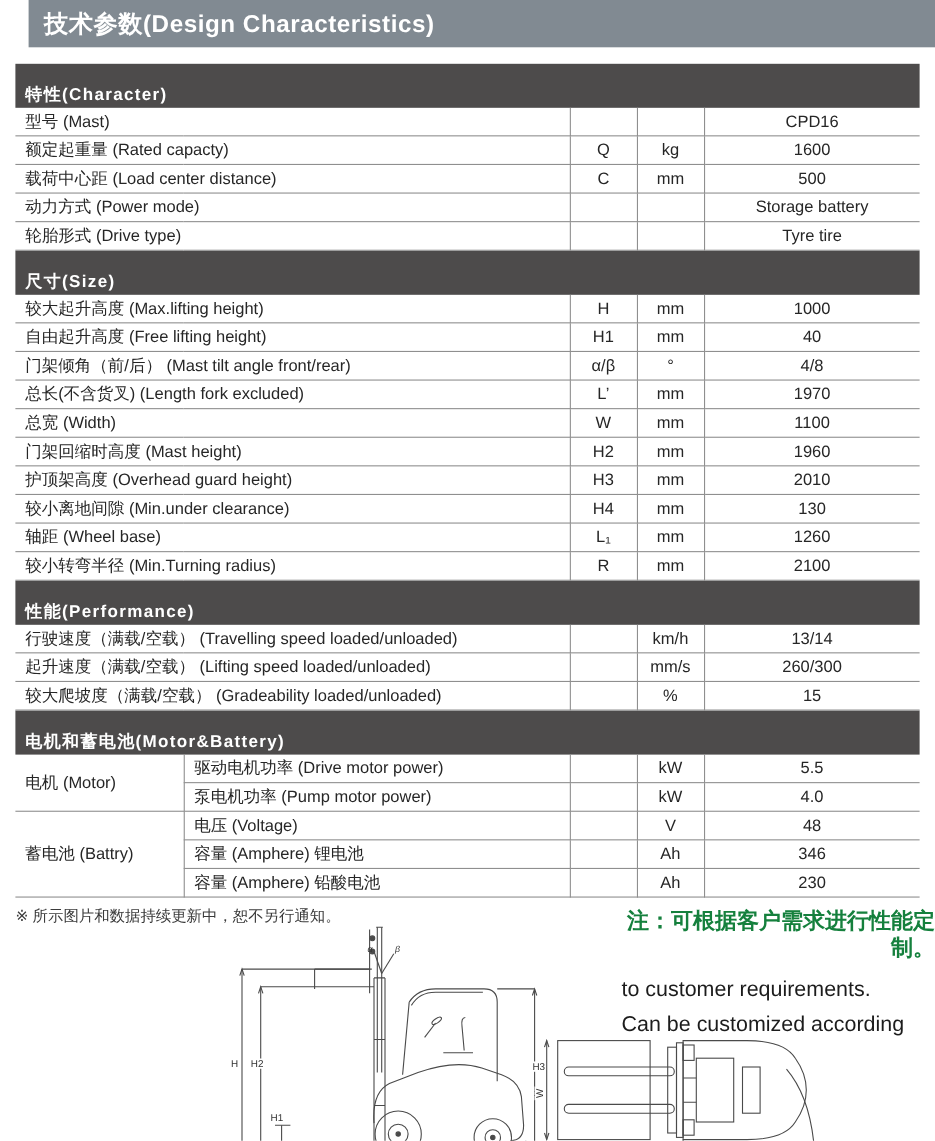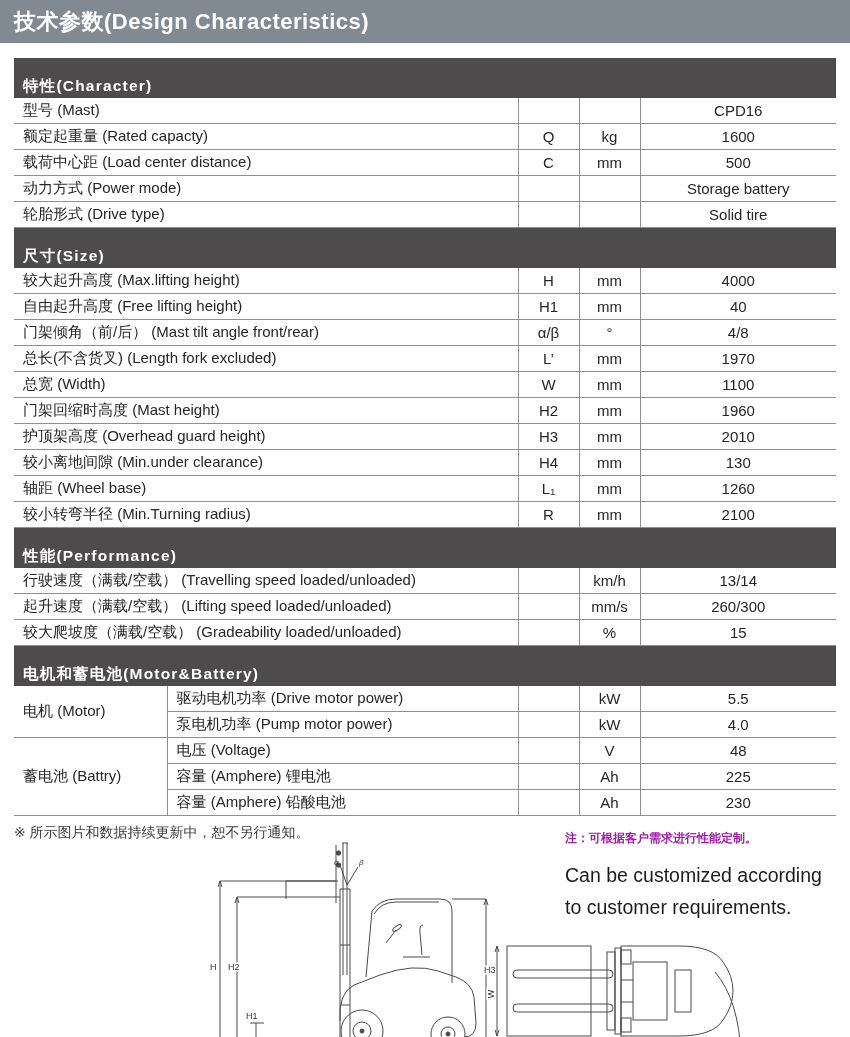--- a/index.html
+++ b/index.html
@@ -5,21 +5,21 @@
   html,body{margin:0;padding:0;}
   body{
     width:850px;height:1037px;background:#ffffff;position:relative;
     font-family:"Liberation Sans","DejaVu Sans",sans-serif;color:#2b2b2b;
     -webkit-font-smoothing:antialiased;
   }
   
   .banner{
     height:43px;background:var(--banner,#818A92);color:#fff;
     display:flex;align-items:center;padding-left:14px;
-    font-size:22px;font-weight:bold;letter-spacing:.5px;
+    font-size:22px;font-weight:bold;letter-spacing:.5px;margin-left:26px;
   }
   
   table.spec{
     margin:15px 14px 0 14px;width:822px;border-collapse:collapse;
     table-layout:fixed;font-size:15px;color:#262626;
   }
   td.sec{
     background:var(--sec,#4D4B4B);color:#fff;font-weight:bold;
     height:24px;padding:16px 0 0 9px;font-size:15.5px;letter-spacing:1.2px;
     border:none;
@@ -31,21 +31,21 @@
   td.lab{text-align:left;padding-left:9px;}
   td.sym,td.unit,td.val{text-align:center;}
   td.val{border-right:none;}
   td.group{text-align:left;padding-left:9px;}
   
   .footer{position:relative;height:281px;}
   .note-left{
     position:absolute;left:14px;top:8px;font-size:14px;color:#3a3a3a;
   }
   .right-block{position:absolute;left:565px;top:10px;width:285px;}
-  .cn-note{font-weight:bold;font-size:12px;line-height:24px;color:#a21caf;}
+  .cn-note{font-weight:bold;font-size:20px;line-height:24px;color:#15803d;text-align:right;}
   .en-note{font-size:19.5px;line-height:32px;color:#1c1c1c;margin-top:9px;}
   svg.side-svg{position:absolute;left:190px;top:8px;width:310px;height:262px;}
   svg.top-svg{position:absolute;left:483px;top:112px;width:272px;height:152px;}
   .dim{font-size:9px;fill:#333;stroke:#fff;stroke-width:3px;paint-order:stroke;font-style:normal;}
   .dimi{font-size:8px;fill:#333;font-style:italic;}
 </style>
 </head>
 <body>
 
 <div class="banner">
@@ -85,30 +85,30 @@
       <tr>
         <td class="cell lab" colspan="2">动力方式 (Power mode)</td>
         <td class="cell sym"></td>
         <td class="cell unit"></td>
         <td class="cell val">Storage battery</td>
       </tr>
       <tr>
         <td class="cell lab" colspan="2">轮胎形式 (Drive type)</td>
         <td class="cell sym"></td>
         <td class="cell unit"></td>
-        <td class="cell val">Solid tire</td>
+        <td class="cell val">Tyre tire</td>
       </tr>
       <tr>
         <td colspan="5" class="sec">尺寸(Size)</td>
       </tr>
       <tr>
         <td class="cell lab" colspan="2">较大起升高度 (Max.lifting height)</td>
         <td class="cell sym">H</td>
         <td class="cell unit">mm</td>
-        <td class="cell val">4000</td>
+        <td class="cell val">1000</td>
       </tr>
       <tr>
         <td class="cell lab" colspan="2">自由起升高度 (Free lifting height)</td>
         <td class="cell sym">H1</td>
         <td class="cell unit">mm</td>
         <td class="cell val">40</td>
       </tr>
       <tr>
         <td class="cell lab" colspan="2">门架倾角（前/后） (Mast tilt angle front/rear)</td>
         <td class="cell sym">α/β</td>
@@ -198,21 +198,21 @@
         <td rowspan="3" class="cell group">蓄电池 (Battry)</td>
         <td class="cell lab" colspan="1">电压 (Voltage)</td>
         <td class="cell sym"></td>
         <td class="cell unit">V</td>
         <td class="cell val">48</td>
       </tr>
       <tr>
         <td class="cell lab" colspan="1">容量 (Amphere)  锂电池</td>
         <td class="cell sym"></td>
         <td class="cell unit">Ah</td>
-        <td class="cell val">225</td>
+        <td class="cell val">346</td>
       </tr>
       <tr>
         <td class="cell lab" colspan="1">容量 (Amphere)  铅酸电池</td>
         <td class="cell sym"></td>
         <td class="cell unit">Ah</td>
         <td class="cell val">230</td>
       </tr>
     </tbody>
 </table>
 
@@ -300,22 +300,22 @@
     <text class="dim" x="199" y="225">H4</text>
     <text class="dim" x="209" y="243">L1</text>
     <text class="dim" x="214" y="256">L’</text>
     <text class="dimi" x="144" y="40">α</text>
     <text class="dimi" x="169" y="40">β</text>
   </svg>
 
   <div class="right-block">
     <div class="cn-note">注：可根据客户需求进行性能定制。</div>
     <div class="en-note">
+      <div>to customer requirements.</div>
       <div>Can be customized according</div>
-      <div>to customer requirements.</div>
     </div>
   </div>
 
   <svg class="top-svg" viewBox="0 0 272 152">
     <g stroke="#4a4a4a" fill="none" stroke-width="1">
 
       <line x1="14" y1="18" x2="14" y2="108"></line>
       <path d="M12 24 L14 18 L16 24 M12 102 L14 108 L16 102"></path>
 
       <rect x="24" y="18" width="84" height="90"></rect>

